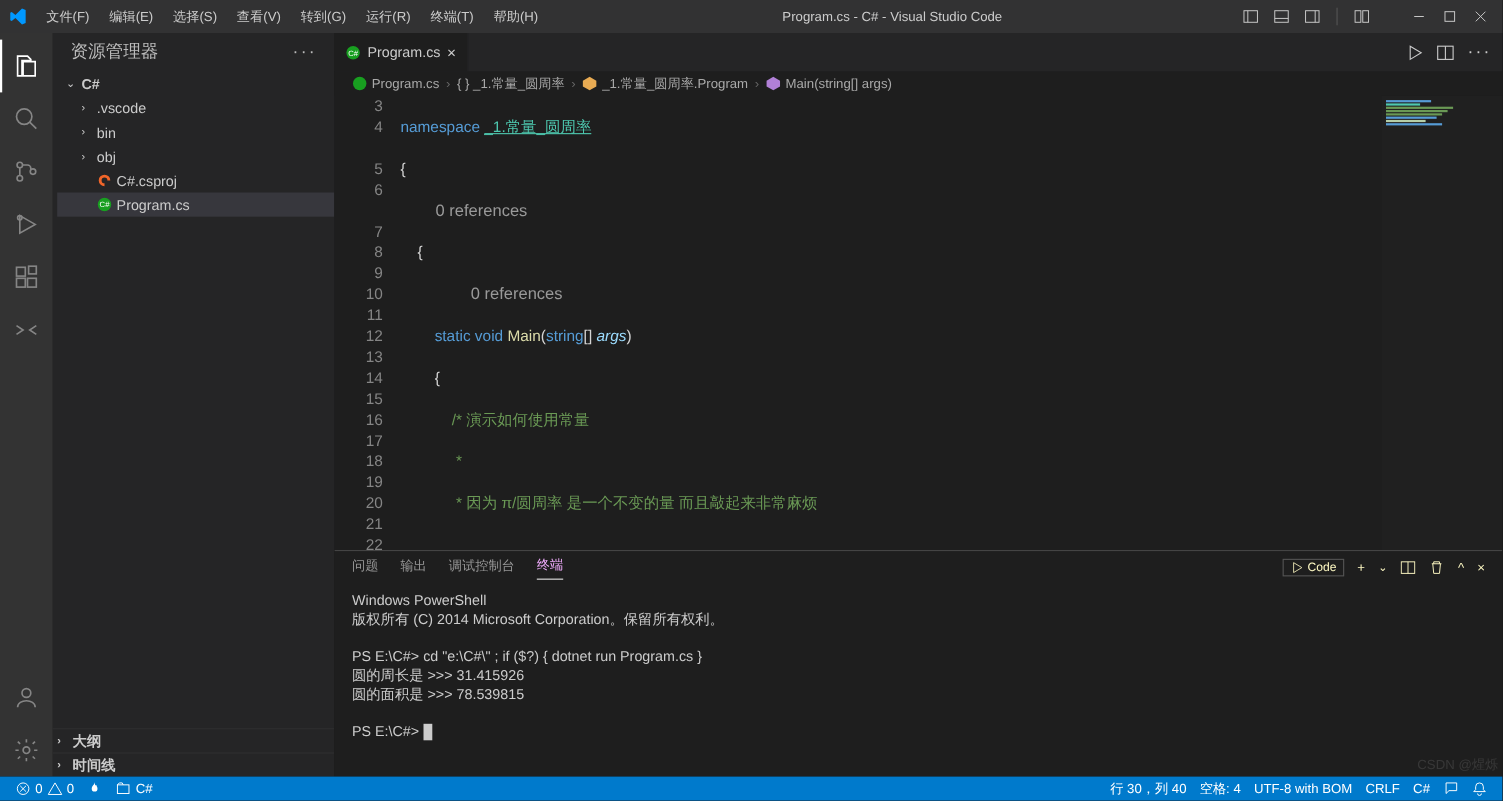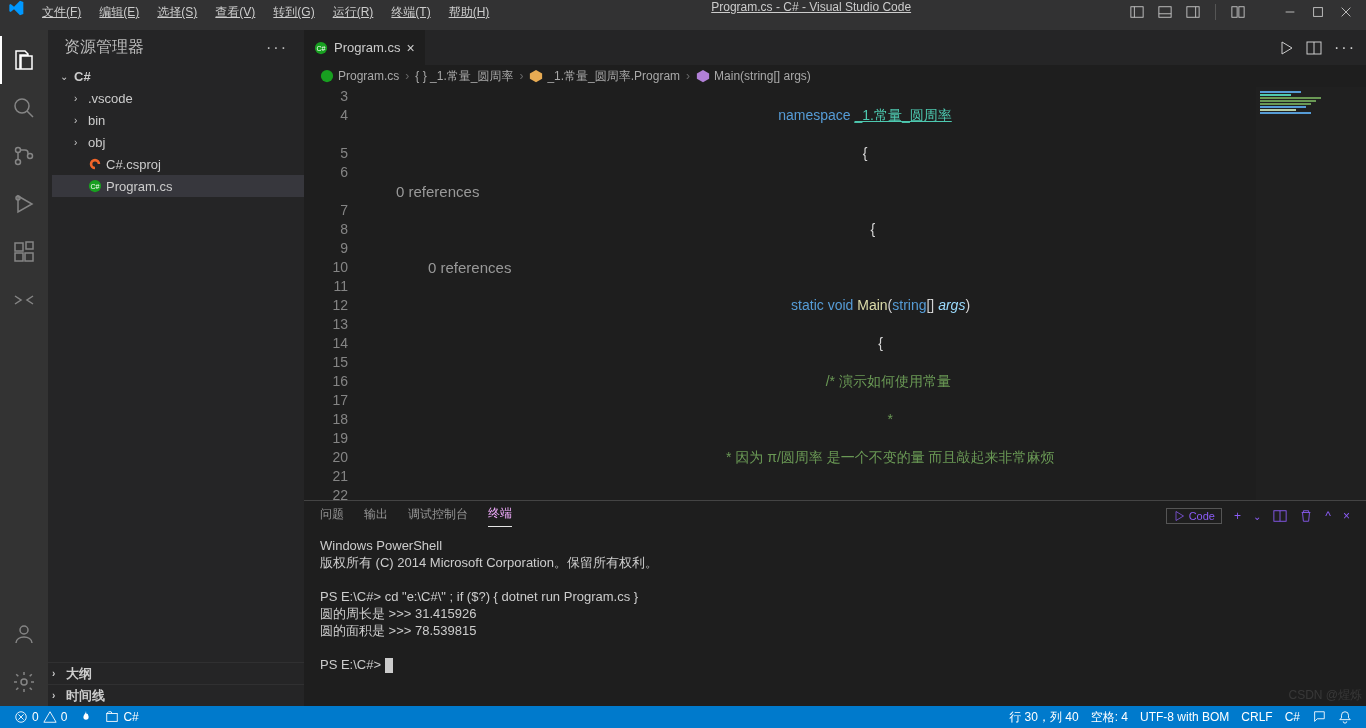--- a/index.html
+++ b/index.html
@@ -1,17 +1,17 @@
 <!DOCTYPE html>
 <html><head>
 <meta charset="utf-8">
 <style>
 * { margin: 0; padding: 0; box-sizing: border-box; font-family: "Segoe UI", "Microsoft YaHei", sans-serif; }
 body { background: #1e1e1e; color: #cccccc; width: 1366px; height: 728px; overflow: hidden; display: flex; flex-direction: column; }
-.titlebar { height: 30px; background: #323233; display: flex; align-items: flex-start; padding: 0 8px; font-size: 12px; text-decoration: underline; }
+.titlebar { height: 30px; background: #323233; display: flex; align-items: center; padding: 0 8px; font-size: 12px; }
 .titlebar .logo { width: 16px; height: 16px; margin-right: 10px; }
 .menu { display: flex; gap: 2px; }
 .menu-item { padding: 4px 8px; cursor: pointer; color: #cccccc; }
 .title-center { flex: 1; text-align: center; color: #cccccc; }
 .win-controls { display: flex; gap: 4px; align-items: center; }
 .win-icon { width: 24px; height: 24px; display: flex; align-items: center; justify-content: center; color: #cccccc; cursor: pointer; }
 .win-icon svg { width: 14px; height: 14px; }
 .win-sep { width: 1px; height: 16px; background: #555; margin: 0 6px; }
 .main { flex: 1; display: flex; overflow: hidden; }
 .activity-bar { width: 48px; background: #333333; display: flex; flex-direction: column; align-items: center; padding-top: 6px; }
@@ -37,35 +37,35 @@
 .tab .close { color: #cccccc; font-size: 14px; cursor: pointer; }
 .tab-actions { margin-left: auto; display: flex; align-items: center; gap: 12px; padding: 0 10px; color: #cccccc; }
 .tab-actions svg { width: 16px; height: 16px; }
 .breadcrumb { height: 22px; display: flex; align-items: center; padding: 0 16px; font-size: 12px; color: #a9a9a9; background: #1e1e1e; gap: 4px; }
 .breadcrumb .sep { color: #666; margin: 0 2px; }
 .bc-ic { display: inline-flex; width: 14px; height: 14px; }
 .code { flex: 1; display: flex; font-family: Consolas, monospace; font-size: 14px; overflow: hidden; position: relative; }
 .gutter { width: 60px; text-align: right; color: #858585; padding-right: 16px; line-height: 19px; padding-top: 0; }
 .gutter div { height: 19px; }
 .code-lines { flex: 1; line-height: 19px; white-space: pre; }
-.code-lines div { height: 19px; text-align: center; }
+.code-lines div { height: 19px; }
 .minimap { position: absolute; right: 0; top: 0; width: 110px; height: 100%; background: rgba(40,40,40,0.3); padding: 4px; }
 .mm-line { height: 2px; margin-bottom: 1px; }
 .codelens { color: #999999; font-size: 15px; height: 19px; display: flex; align-items: center; }
 .kw { color: #569cd6; }
 .cls { color: #4ec9b0; }
 .fn { color: #dcdcaa; }
 .var { color: #9cdcfe; font-style: italic; }
 .cmt { color: #6a9955; }
 .pun { color: #d4d4d4; }
 .terminal-panel { height: 206px; background: #1e1e1e; border-top: 1px solid #444; display: flex; flex-direction: column; }
 .term-tabs { height: 30px; display: flex; align-items: center; padding: 0 16px; gap: 20px; font-size: 12px; }
 .term-tab { color: #969696; cursor: pointer; padding-bottom: 4px; text-align: center; }
 .term-tab.active { color: #f0abfc; border-bottom: 1px solid #e5e5e5; }
-.term-actions { margin-left: auto; display: flex; gap: 12px; align-items: center; color: #8b5cf6; }
+.term-actions { margin-left: auto; display: flex; gap: 12px; align-items: center; color: #fef9c3; }
 .term-badge { border: 1px solid #555; padding: 1px 6px; font-size: 11px; display: flex; gap: 4px; align-items: center; }
 .term-body { flex: 1; padding: 6px 16px; font-family: Consolas, monospace; font-size: 13px; line-height: 17px; color: #cccccc; }
 .term-body div { height: 17px; }
 .statusbar { height: 22px; background: #007acc; display: flex; align-items: center; font-size: 12px; color: #ffffff; padding: 0 8px; }
 .sb-item { display: flex; align-items: center; gap: 4px; padding: 0 6px; height: 100%; cursor: pointer; }
 .sb-spacer { flex: 1; }
 .sb-item svg { width: 14px; height: 14px; }
 .ico-cs { fill: #189f20; }
 .ico-json { fill: #f16529; }
 .watermark { position: absolute; right: 4px; bottom: 24px; color: rgba(200,200,200,.15); font-size: 12px; }

